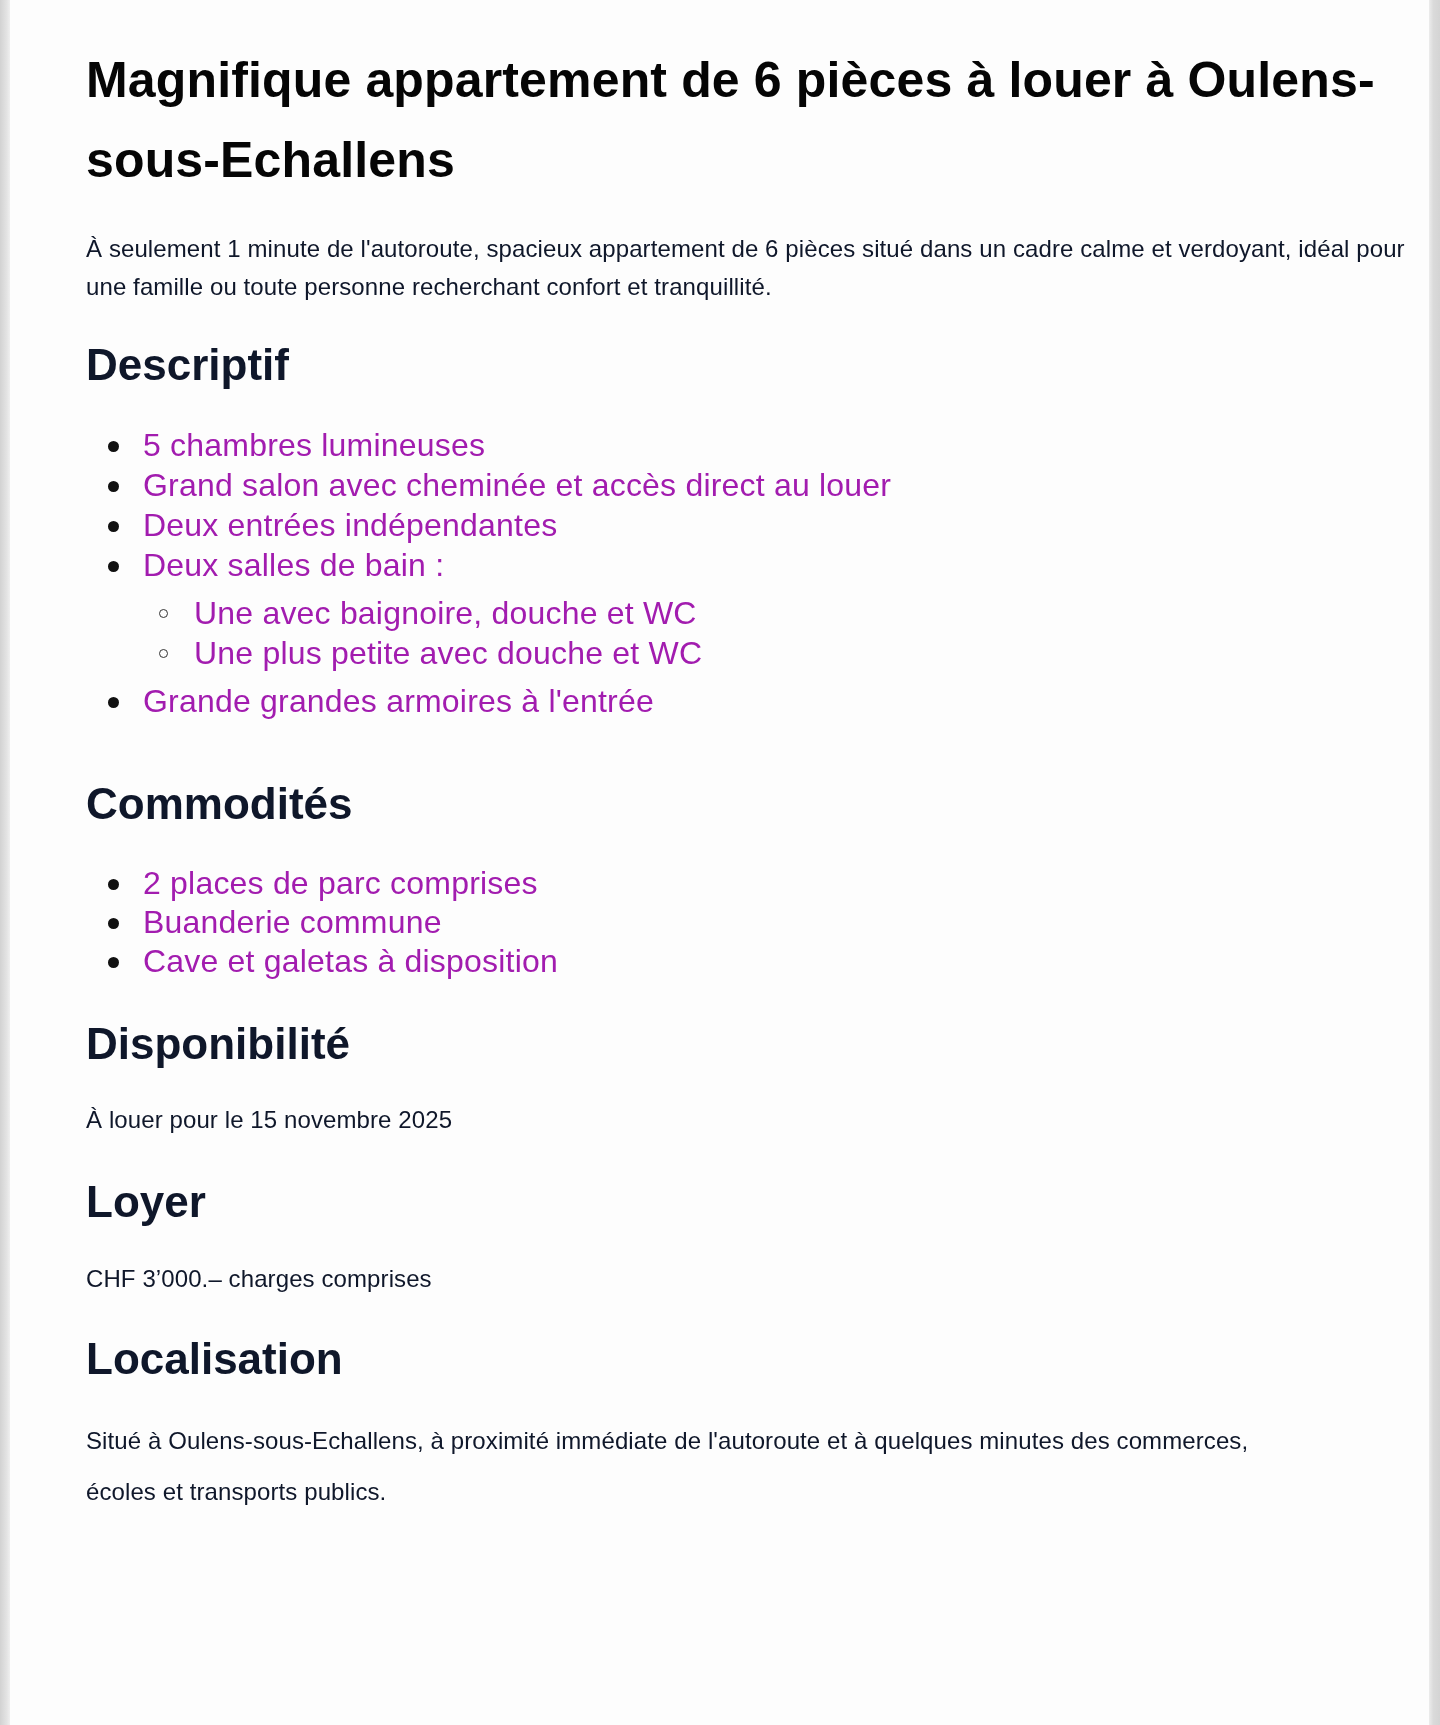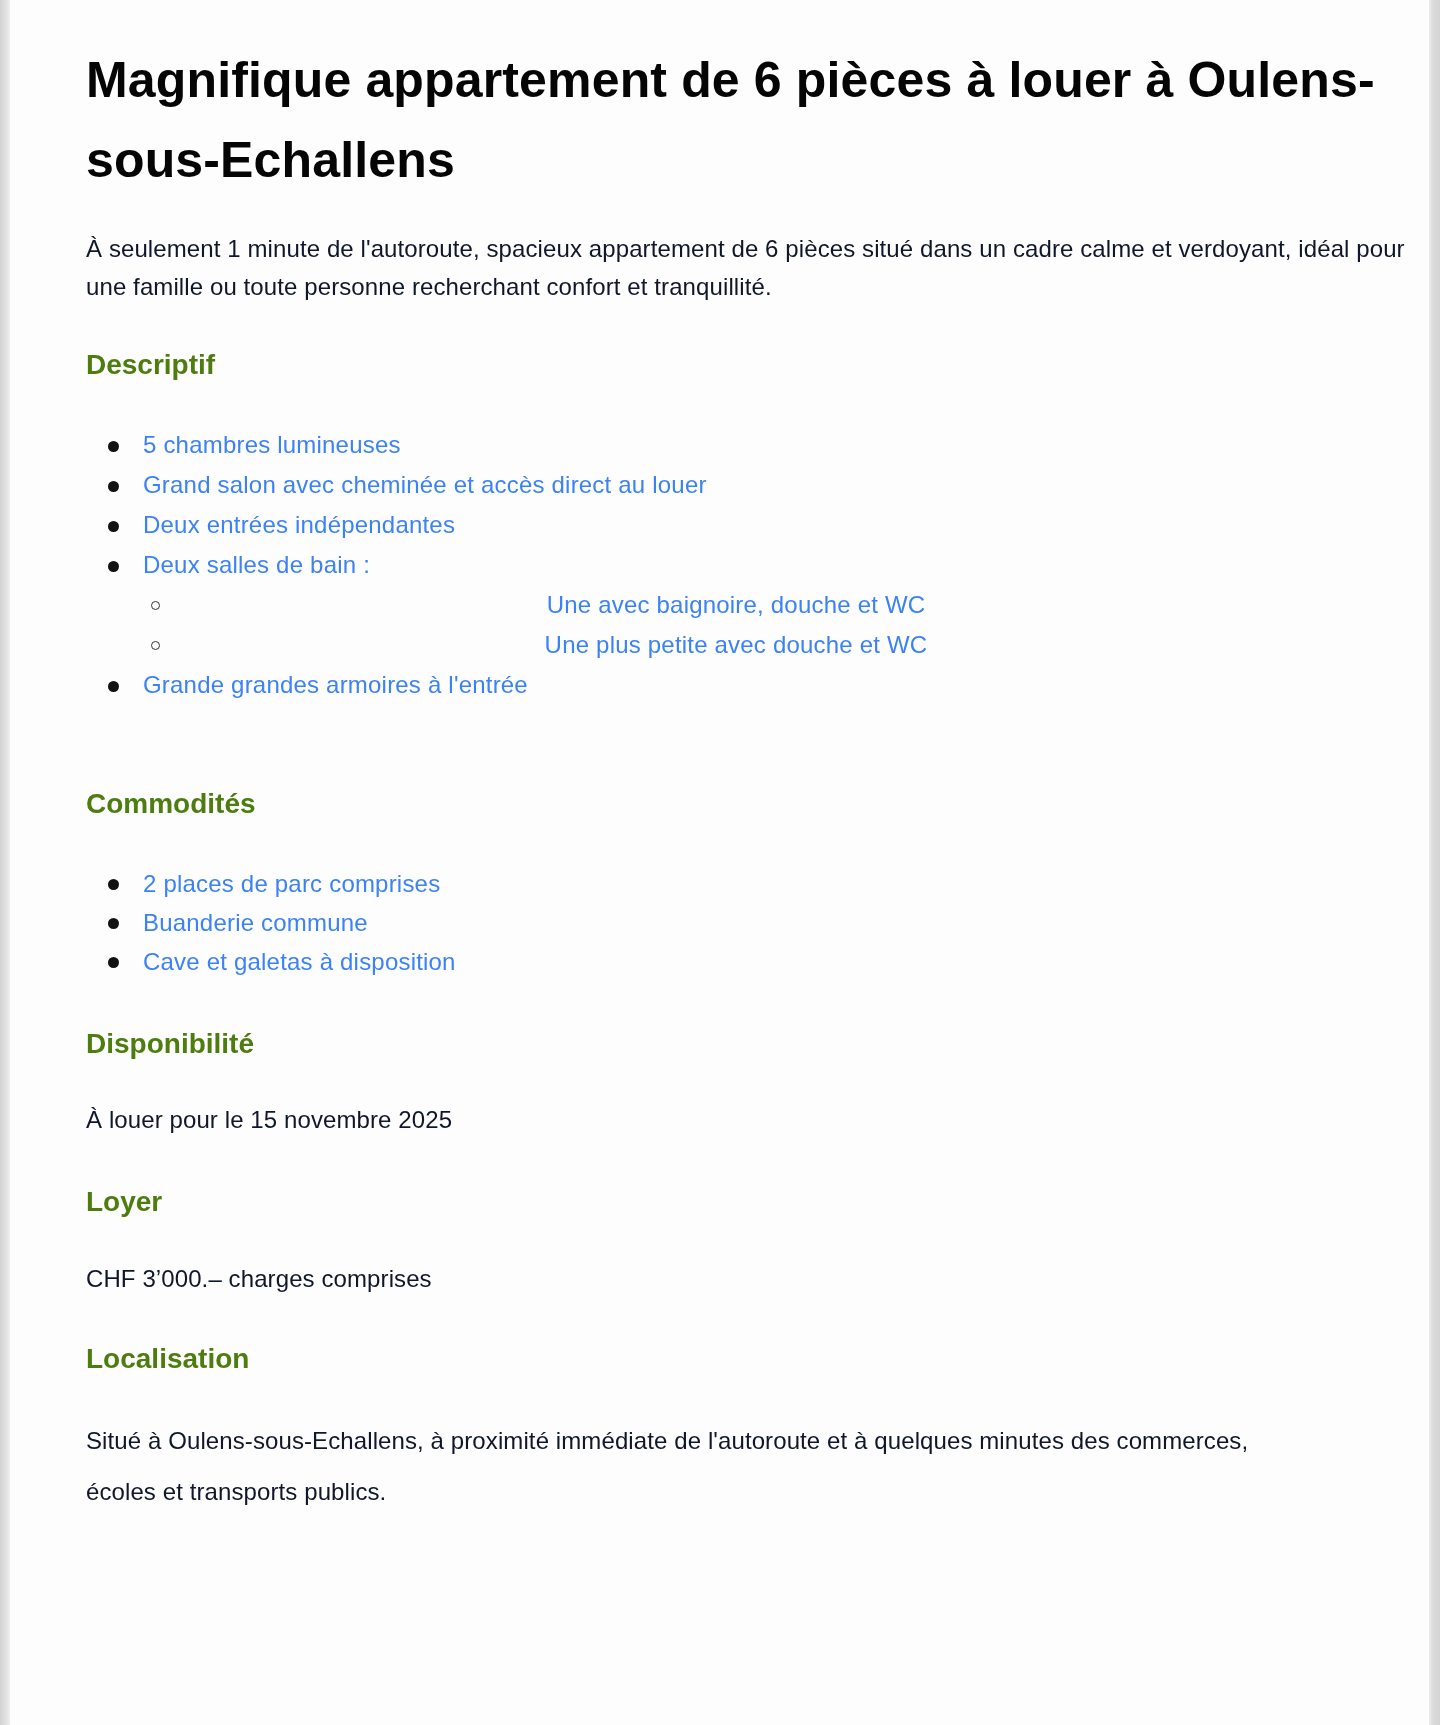--- a/index.html
+++ b/index.html
@@ -35,54 +35,54 @@
   }
   h1.blk {
     font-size: 50px;
     line-height: 80px;
     font-weight: bold;
     color: #050505;
     width: 1300px;
     letter-spacing: 0.15px;
   }
   h2.blk {
-    font-size: 28px;
+    font-size: 44px;
     line-height: 48px;
     font-weight: bold;
-    color: #4d7c0f;
+    color: #0f172a;
   }
   p.blk {
     font-size: 24px;
     line-height: 38px;
     width: 1320px;
     color: #0f172a;
     letter-spacing: 0.1px;
   }
   ul.blk {
     list-style: none;
-    font-size: 24px;
+    font-size: 32px;
     line-height: 40px;
-    color: #3b82f6;
+    color: #a21caf;
     width: 1200px;
   }
   ul.blk li {
     position: relative;
     padding-left: 57px;
     letter-spacing: 0.2px;
   }
   .bullet {
     position: absolute;
     left: 22px;
     top: 16px;
     width: 11px;
     height: 11px;
     border-radius: 50%;
     background: #111;
   }
-  ul.sub { list-style: none; margin: 0; padding: 0; text-align: center; }
+  ul.sub { list-style: none; margin: 8px; padding: 0; }
   ul.sub li { padding-left: 100px; }
   .sub-bullet {
     position: absolute;
     left: 65px;
     top: 16px;
     width: 7px;
     height: 7px;
     border-radius: 50%;
     border: 1.6px solid #333;
     background: transparent;

